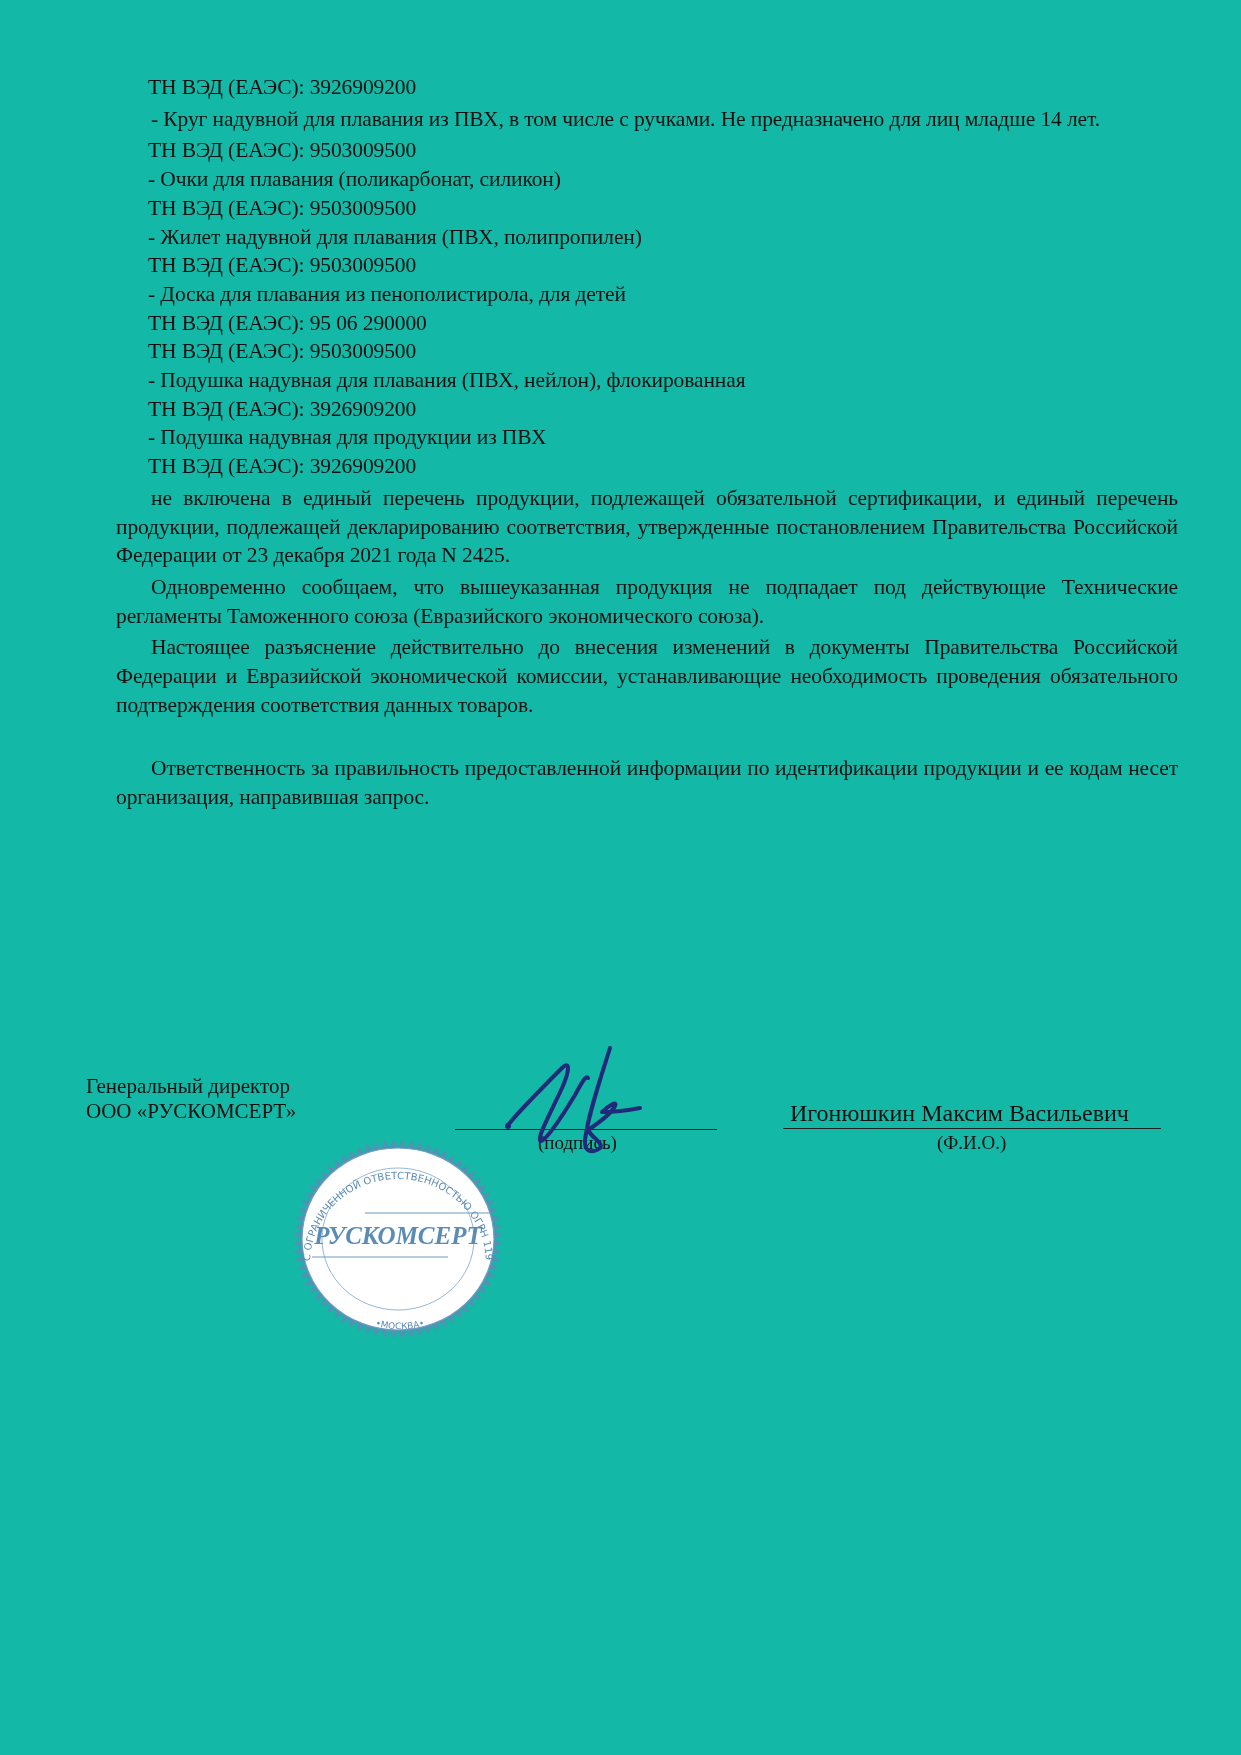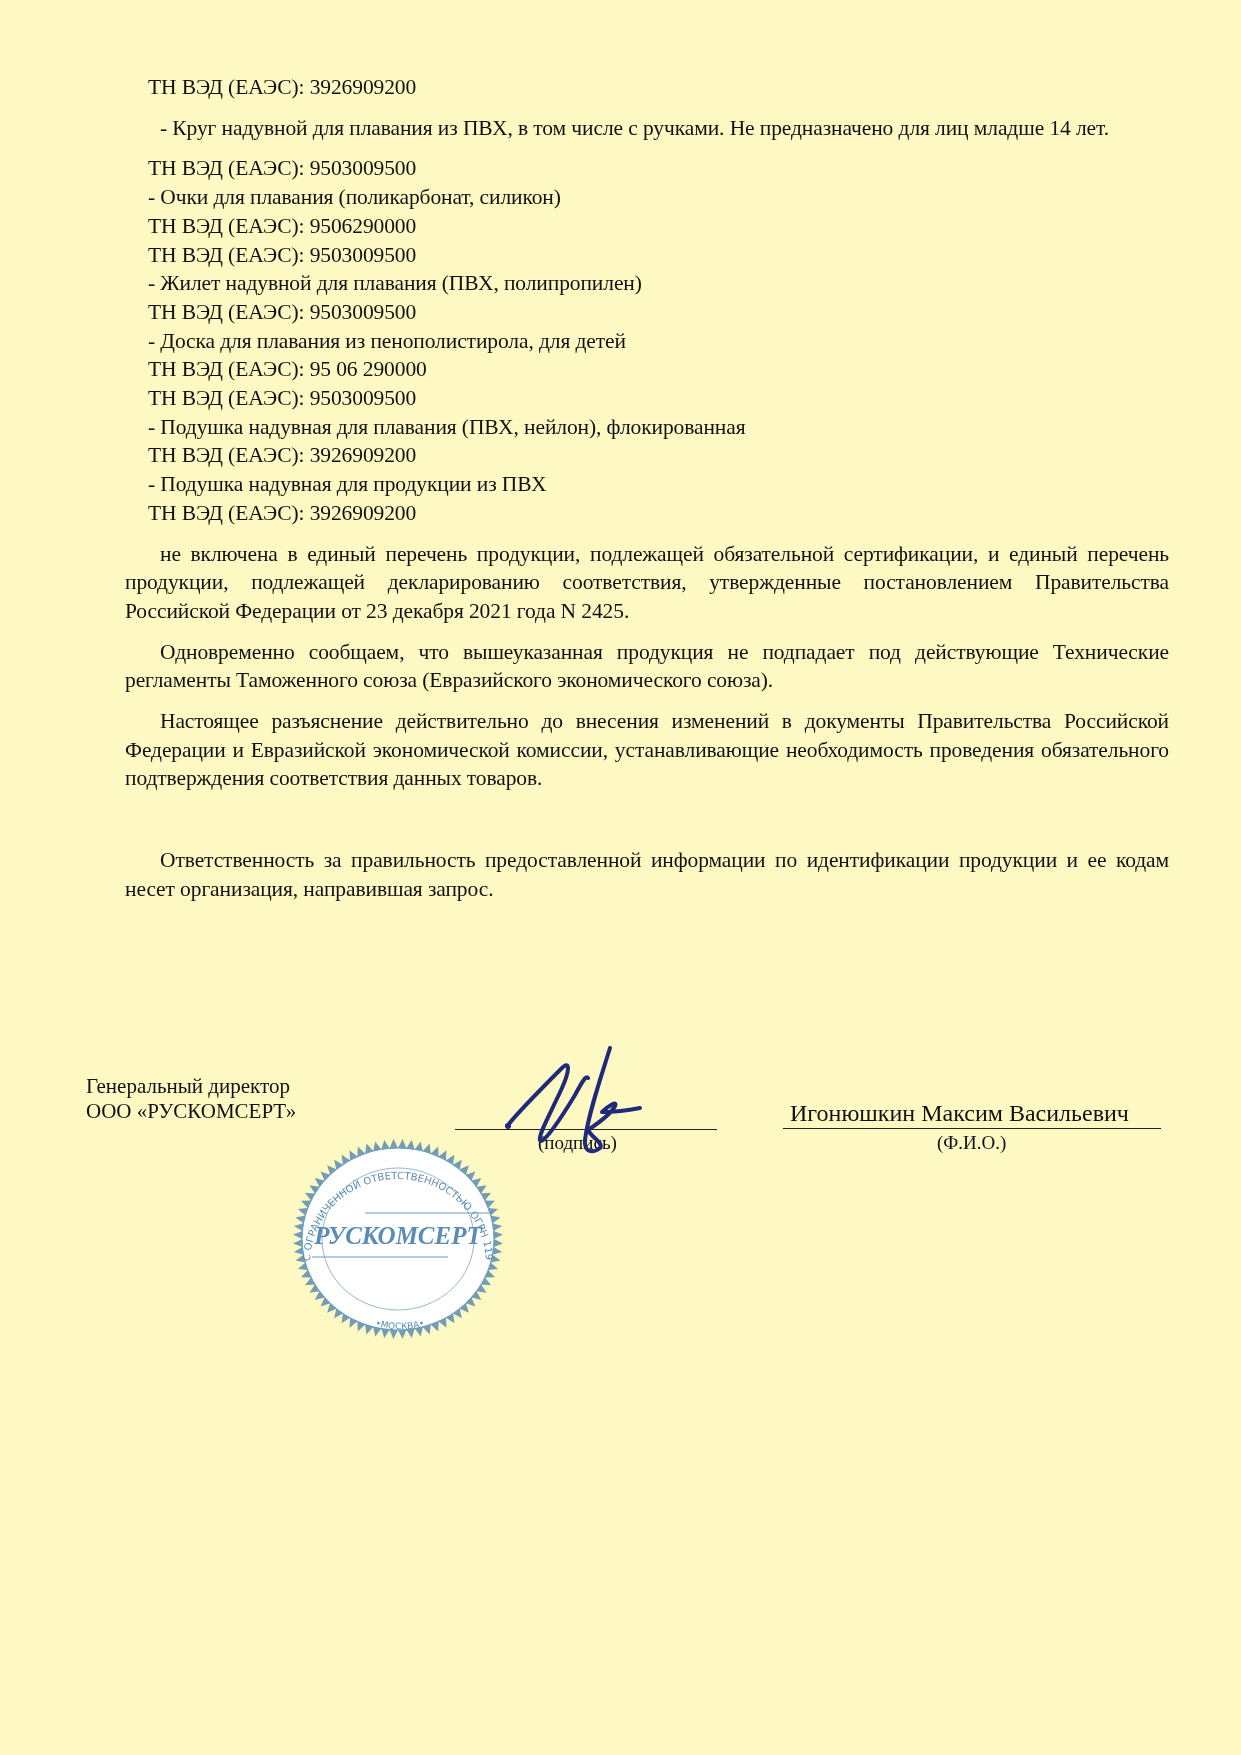--- a/index.html
+++ b/index.html
@@ -1,27 +1,27 @@
 <!DOCTYPE html>
 <html><head>
 <meta charset="utf-8">
 <style>
   html, body { margin: 0; padding: 0; background: #ffffff; }
   body { width: 1241px; height: 1755px; position: relative; overflow: hidden; }
   .page {
     position: absolute; left: 0; top: 0; width: 1241px; height: 1755px;
-    background: #fef9c3; color: #111111;
+    background: #14b8a6; color: #111111;
     font-family: "Liberation Serif", serif;
   }
   .body-text {
     position: absolute; left: 113px; top: 73px; width: 1068px;
     font-size: 21.5px; line-height: 28.7px; letter-spacing: -0.1px;
   }
   .line { white-space: nowrap; padding-left: 35px; }
-  .para { text-align: justify; text-indent: 35px; margin: 12px; }
+  .para { text-align: justify; text-indent: 35px; margin: 3px; }
   .spacer { height: 28.7px; }
 
   .sig-block { position: absolute; font-size: 21px; line-height: 25px; font-family: "Liberation Serif", serif; }
   .position-title { left: 86px; top: 1074px; }
   .sig-line { position: absolute; height: 1px; background: #222; }
   .sig-caption { position: absolute; font-size: 19px; font-family: "Liberation Serif", serif; }
   .name-text { position: absolute; font-size: 24px; font-family: "Liberation Serif", serif; }
 
   .stamp { position: absolute; left: 280px; top: 1128px; width: 236px; height: 222px; }
   .signature { position: absolute; left: 500px; top: 1040px; width: 160px; height: 120px; }
@@ -29,21 +29,20 @@
 </head>
 <body>
 
 <div class="page">
 
   <div class="body-text">
     <div class="line">ТН ВЭД (ЕАЭС): 3926909200</div>
     <p class="para">- Круг надувной для плавания из ПВХ, в том числе с ручками. Не предназначено для лиц младше 14 лет.</p>
     <div class="line">ТН ВЭД (ЕАЭС): 9503009500</div>
     <div class="line">- Очки для плавания (поликарбонат, силикон)</div>
-    <div class="line">ТН ВЭД (ЕАЭС): 9506290000</div>
     <div class="line">ТН ВЭД (ЕАЭС): 9503009500</div>
     <div class="line">- Жилет надувной для плавания (ПВХ, полипропилен)</div>
     <div class="line">ТН ВЭД (ЕАЭС): 9503009500</div>
     <div class="line">- Доска для плавания из пенополистирола, для детей</div>
     <div class="line">ТН ВЭД (ЕАЭС): 95 06 290000</div>
     <div class="line">ТН ВЭД (ЕАЭС): 9503009500</div>
     <div class="line">- Подушка надувная для плавания (ПВХ, нейлон), флокированная</div>
     <div class="line">ТН ВЭД (ЕАЭС): 3926909200</div>
     <div class="line">- Подушка надувная для продукции из ПВХ</div>
     <div class="line">ТН ВЭД (ЕАЭС): 3926909200</div>

